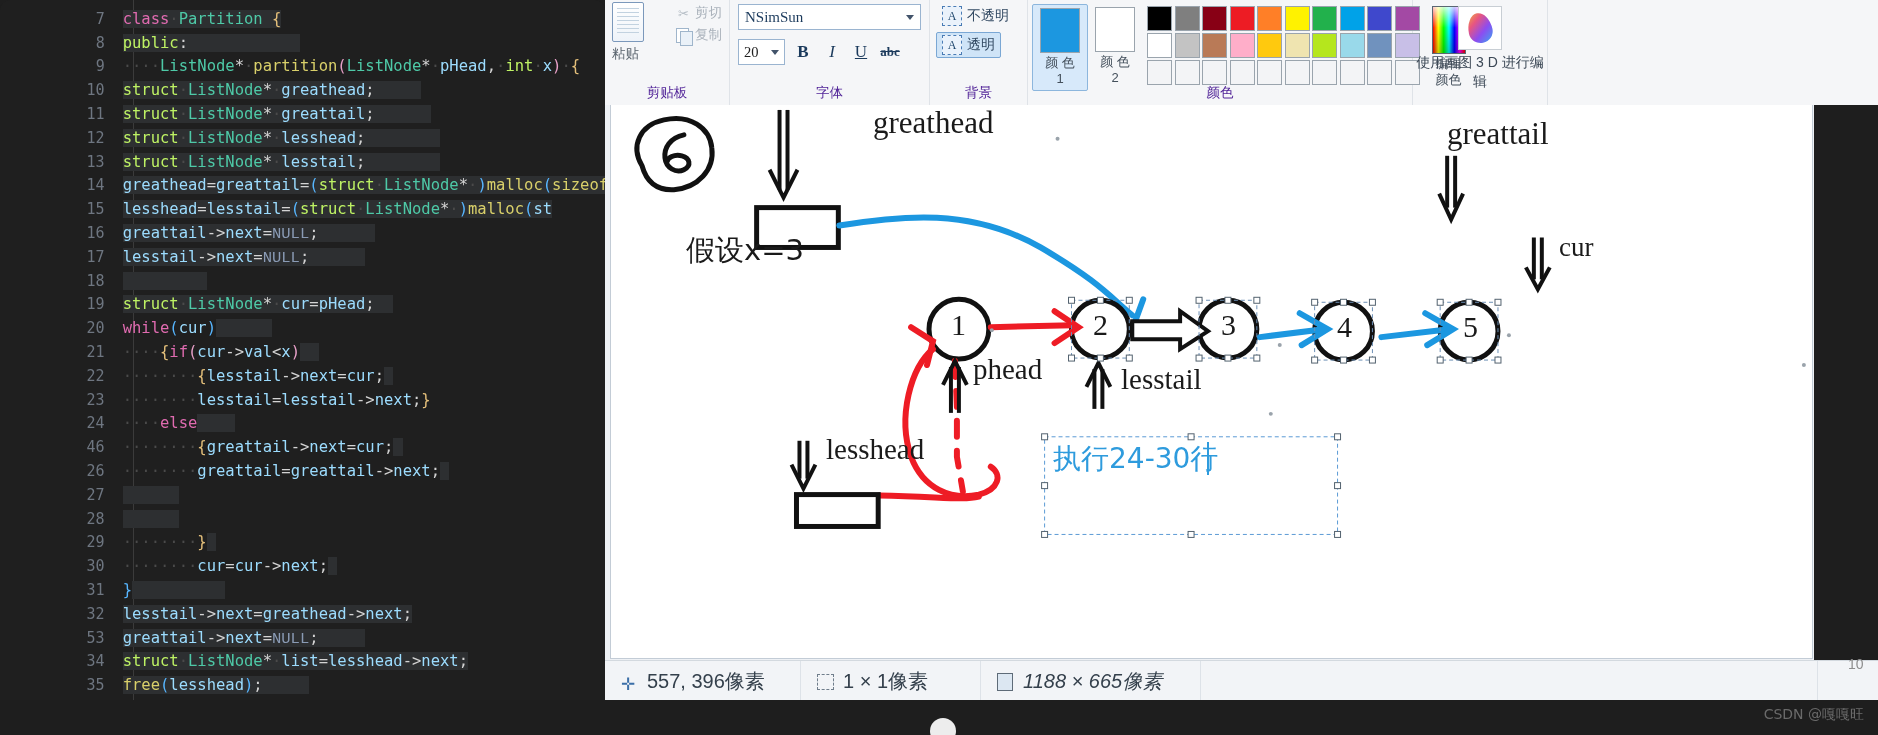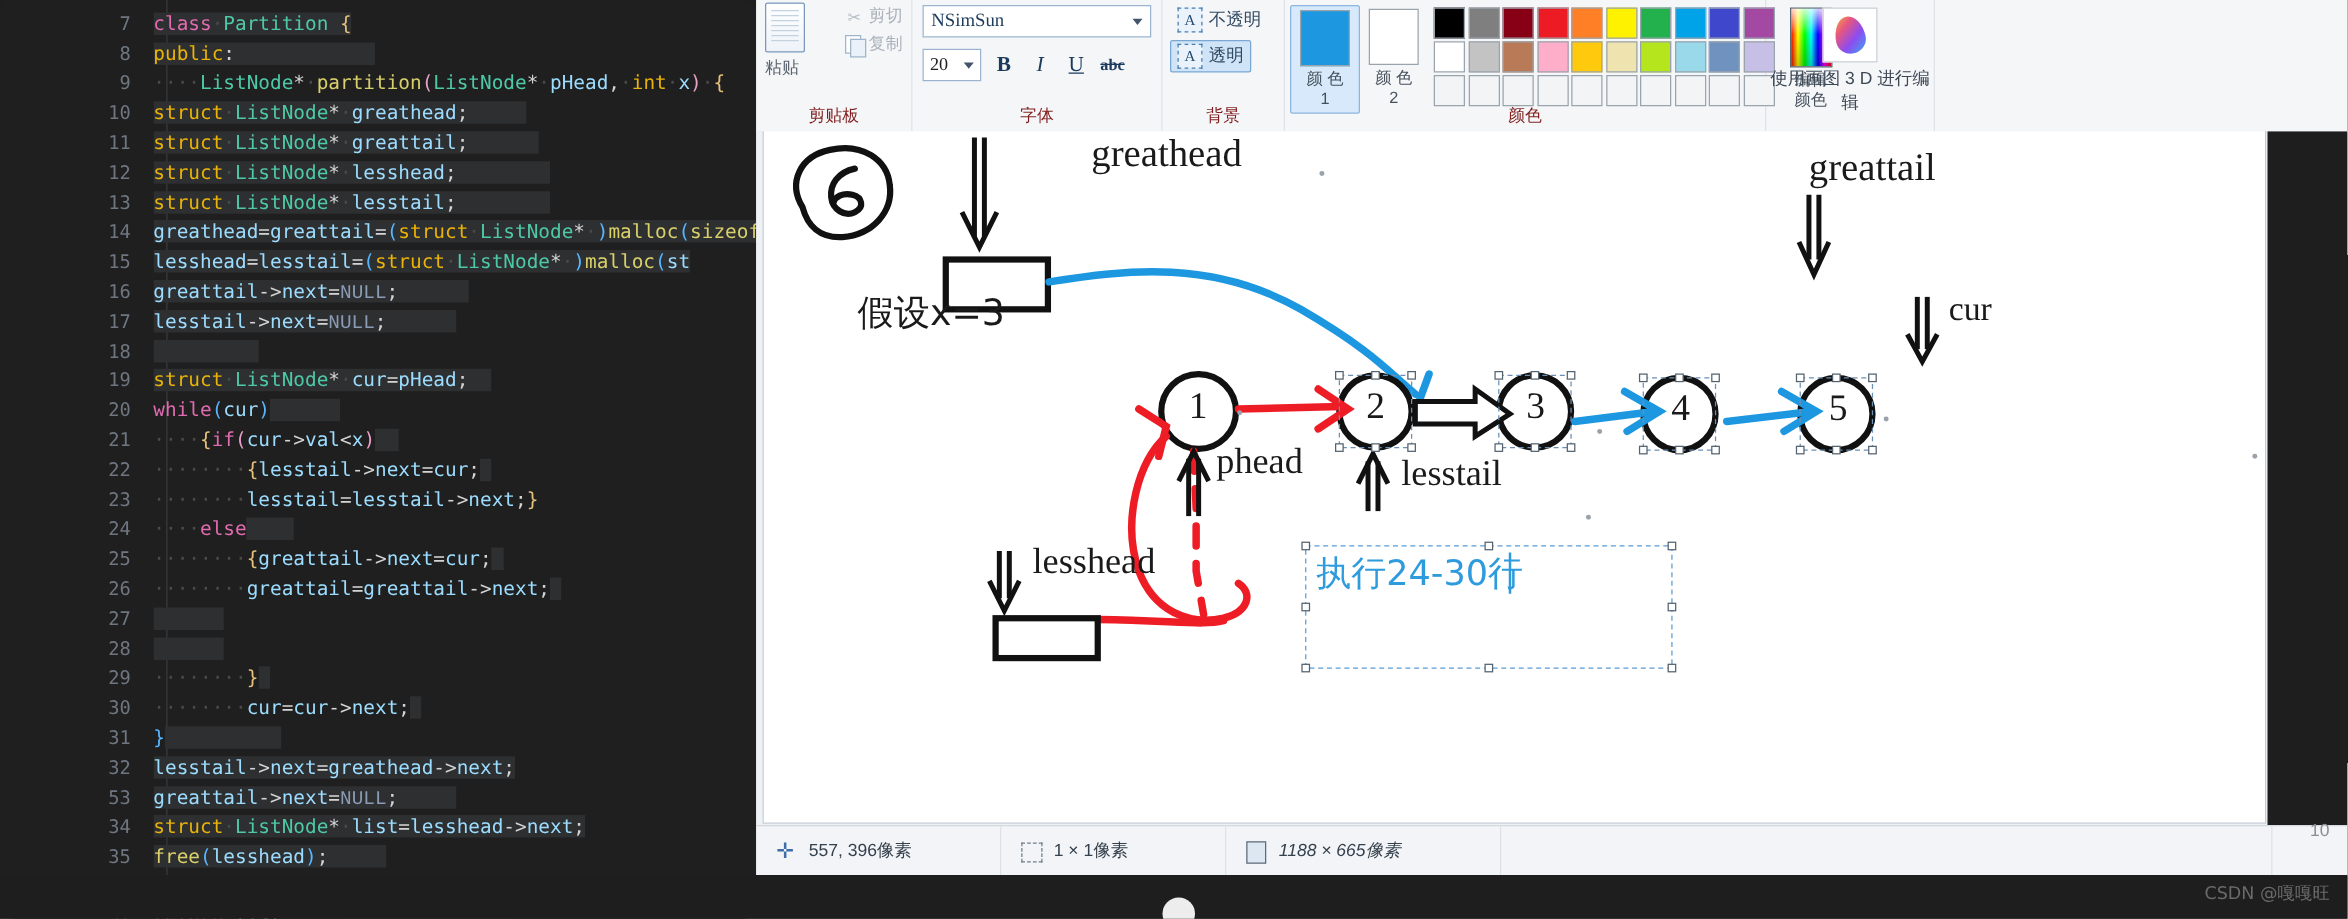--- a/index.html
+++ b/index.html
@@ -21,21 +21,21 @@
   }
   .code-line{position:relative;height:23.8px;white-space:pre;}
   .ln{
     display:inline-block;width:48px;text-align:right;
     color:#6e7681;padding-right:18px;box-sizing:border-box;
     font-size:15px;
   }
   .ct{position:relative;}
   .seg{background:#2d2f31;}
   .kw{color:#e06bb0;}
-  .kw2{color:#eab308;}
+  .kw2{color:#bef264;}
   .ty{color:#4ec9a7;}
   .fn{color:#d9d06a;}
   .id{color:#9cdcfe;}
   .pl{color:#d4d4d4;}
   .par1{color:#e8a0c8;}
   .par2{color:#57b6ff;}
   .par3{color:#e5c07b;}
   .cn{color:#8a9bb5;font-family:Liberation Mono, monospace;}
   .dot{color:#4a4a4a;}
   .indent-guide{
@@ -56,21 +56,21 @@
     display:flex;align-items:stretch;
   }
   .grp{
     position:relative;height:105px;
     border-right:1px solid #dfe3e8;
     display:flex;flex-direction:column;align-items:center;
     box-sizing:border-box;padding-top:2px;
   }
   .grp-label{
     position:absolute;bottom:3px;left:0;right:0;text-align:center;
-    font-size:13.5px;color:#7f1d1d;
+    font-size:13.5px;color:#4c1d95;
   }
 
   
   .g-clip{width:125px;}
   .clip-row{display:flex;align-items:flex-start;gap:8px;padding-top:0px;}
   .paste-btn{display:flex;flex-direction:column;align-items:flex-start;width:56px;cursor:pointer;}
   .paste-ico{
     width:30px;height:38px;border:1.6px solid #7b98bb;border-radius:2px;
     background:linear-gradient(#ffffff,#eef3f9);
     position:relative;margin-bottom:3px;
@@ -181,21 +181,21 @@
   .caret-line{position:absolute;width:1.5px;background:#333;}
 
   
   .statusbar{
     position:absolute;left:0;top:660px;width:1273px;height:40px;
     background:#f2f4f7;border-top:1px solid #d3d9df;
     display:flex;align-items:center;
   }
   .st-cell{
     height:40px;display:flex;align-items:center;gap:8px;padding:0 16px;
-    border-right:1px solid #dde2e8;font-size:14px;color:#34404c;box-sizing:border-box;
+    border-right:1px solid #dde2e8;font-size:20px;color:#34404c;box-sizing:border-box;
   }
   .st-ico{width:18px;height:18px;position:relative;flex:0 0 auto;}
   .ic-move:before{content:"✛";font-size:17px;color:#3c6fa8;line-height:18px;}
   .ic-size{
     width:15px;height:14px;border:1.3px dashed #6f7d8b;
   }
   .ic-doc{
     width:14px;height:16px;border:1.3px solid #5e6b78;background:#dce7f2;
   }
 
@@ -291,21 +291,21 @@
 
       <div class="code-line">
         <span class="ln">23</span><span class="ct"><span class="dot">········</span><span class="id">lesstail</span><span class="pl">=</span><span class="id">lesstail</span><span class="pl">-&gt;</span><span class="id">next</span><span class="pl">;</span><span class="par3">}</span></span>
       </div>
 
       <div class="code-line">
         <span class="ln">24</span><span class="ct"><span class="dot">····</span><span class="kw">else</span><span class="seg"><span class="pl">    </span></span></span>
       </div>
 
       <div class="code-line">
-        <span class="ln">25</span><span class="ct"><span class="dot">········</span><span class="par3">{</span><span class="id">greattail</span><span class="pl">-&gt;</span><span class="id">next</span><span class="pl">=</span><span class="id">cur</span><span class="pl">;</span><span class="seg"><span class="pl"> </span></span></span>
+        <span class="ln">46</span><span class="ct"><span class="dot">········</span><span class="par3">{</span><span class="id">greattail</span><span class="pl">-&gt;</span><span class="id">next</span><span class="pl">=</span><span class="id">cur</span><span class="pl">;</span><span class="seg"><span class="pl"> </span></span></span>
       </div>
 
       <div class="code-line">
         <span class="ln">26</span><span class="ct"><span class="dot">········</span><span class="id">greattail</span><span class="pl">=</span><span class="id">greattail</span><span class="pl">-&gt;</span><span class="id">next</span><span class="pl">;</span><span class="seg"><span class="pl"> </span></span></span>
       </div>
 
       <div class="code-line">
         <span class="ln">27</span><span class="ct"><span class="seg"><span class="pl">      </span></span></span>
       </div>
 

